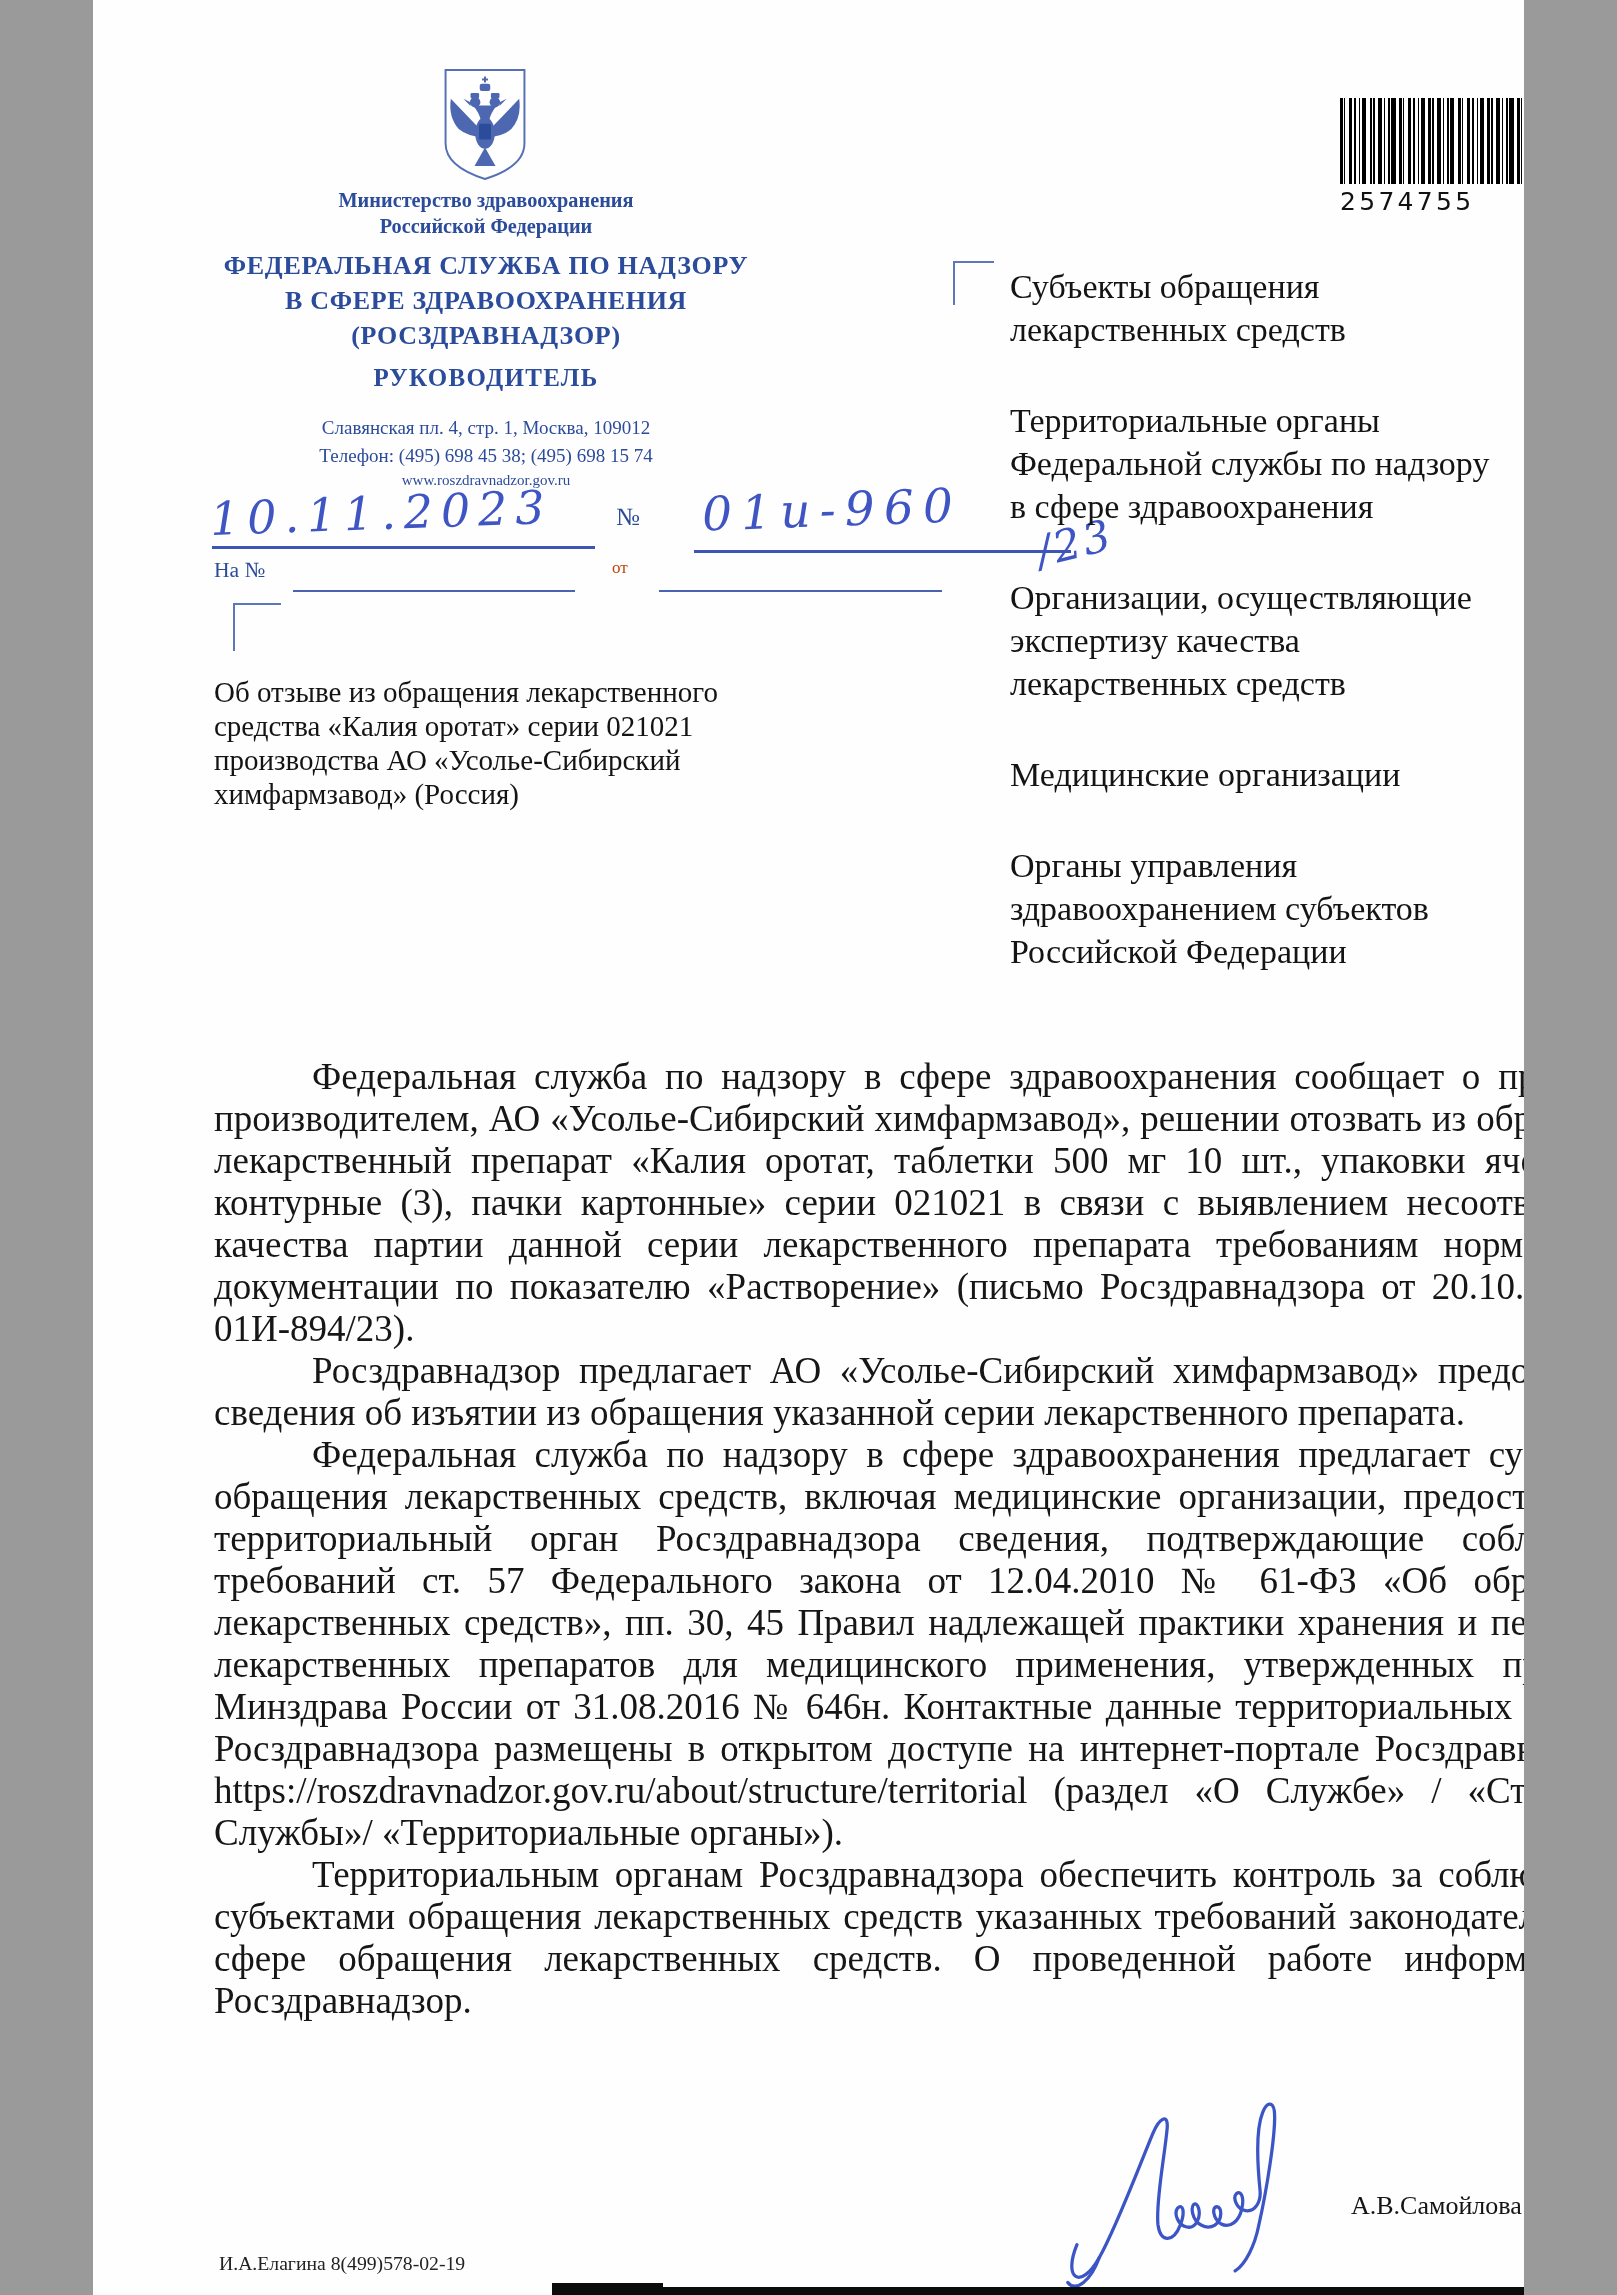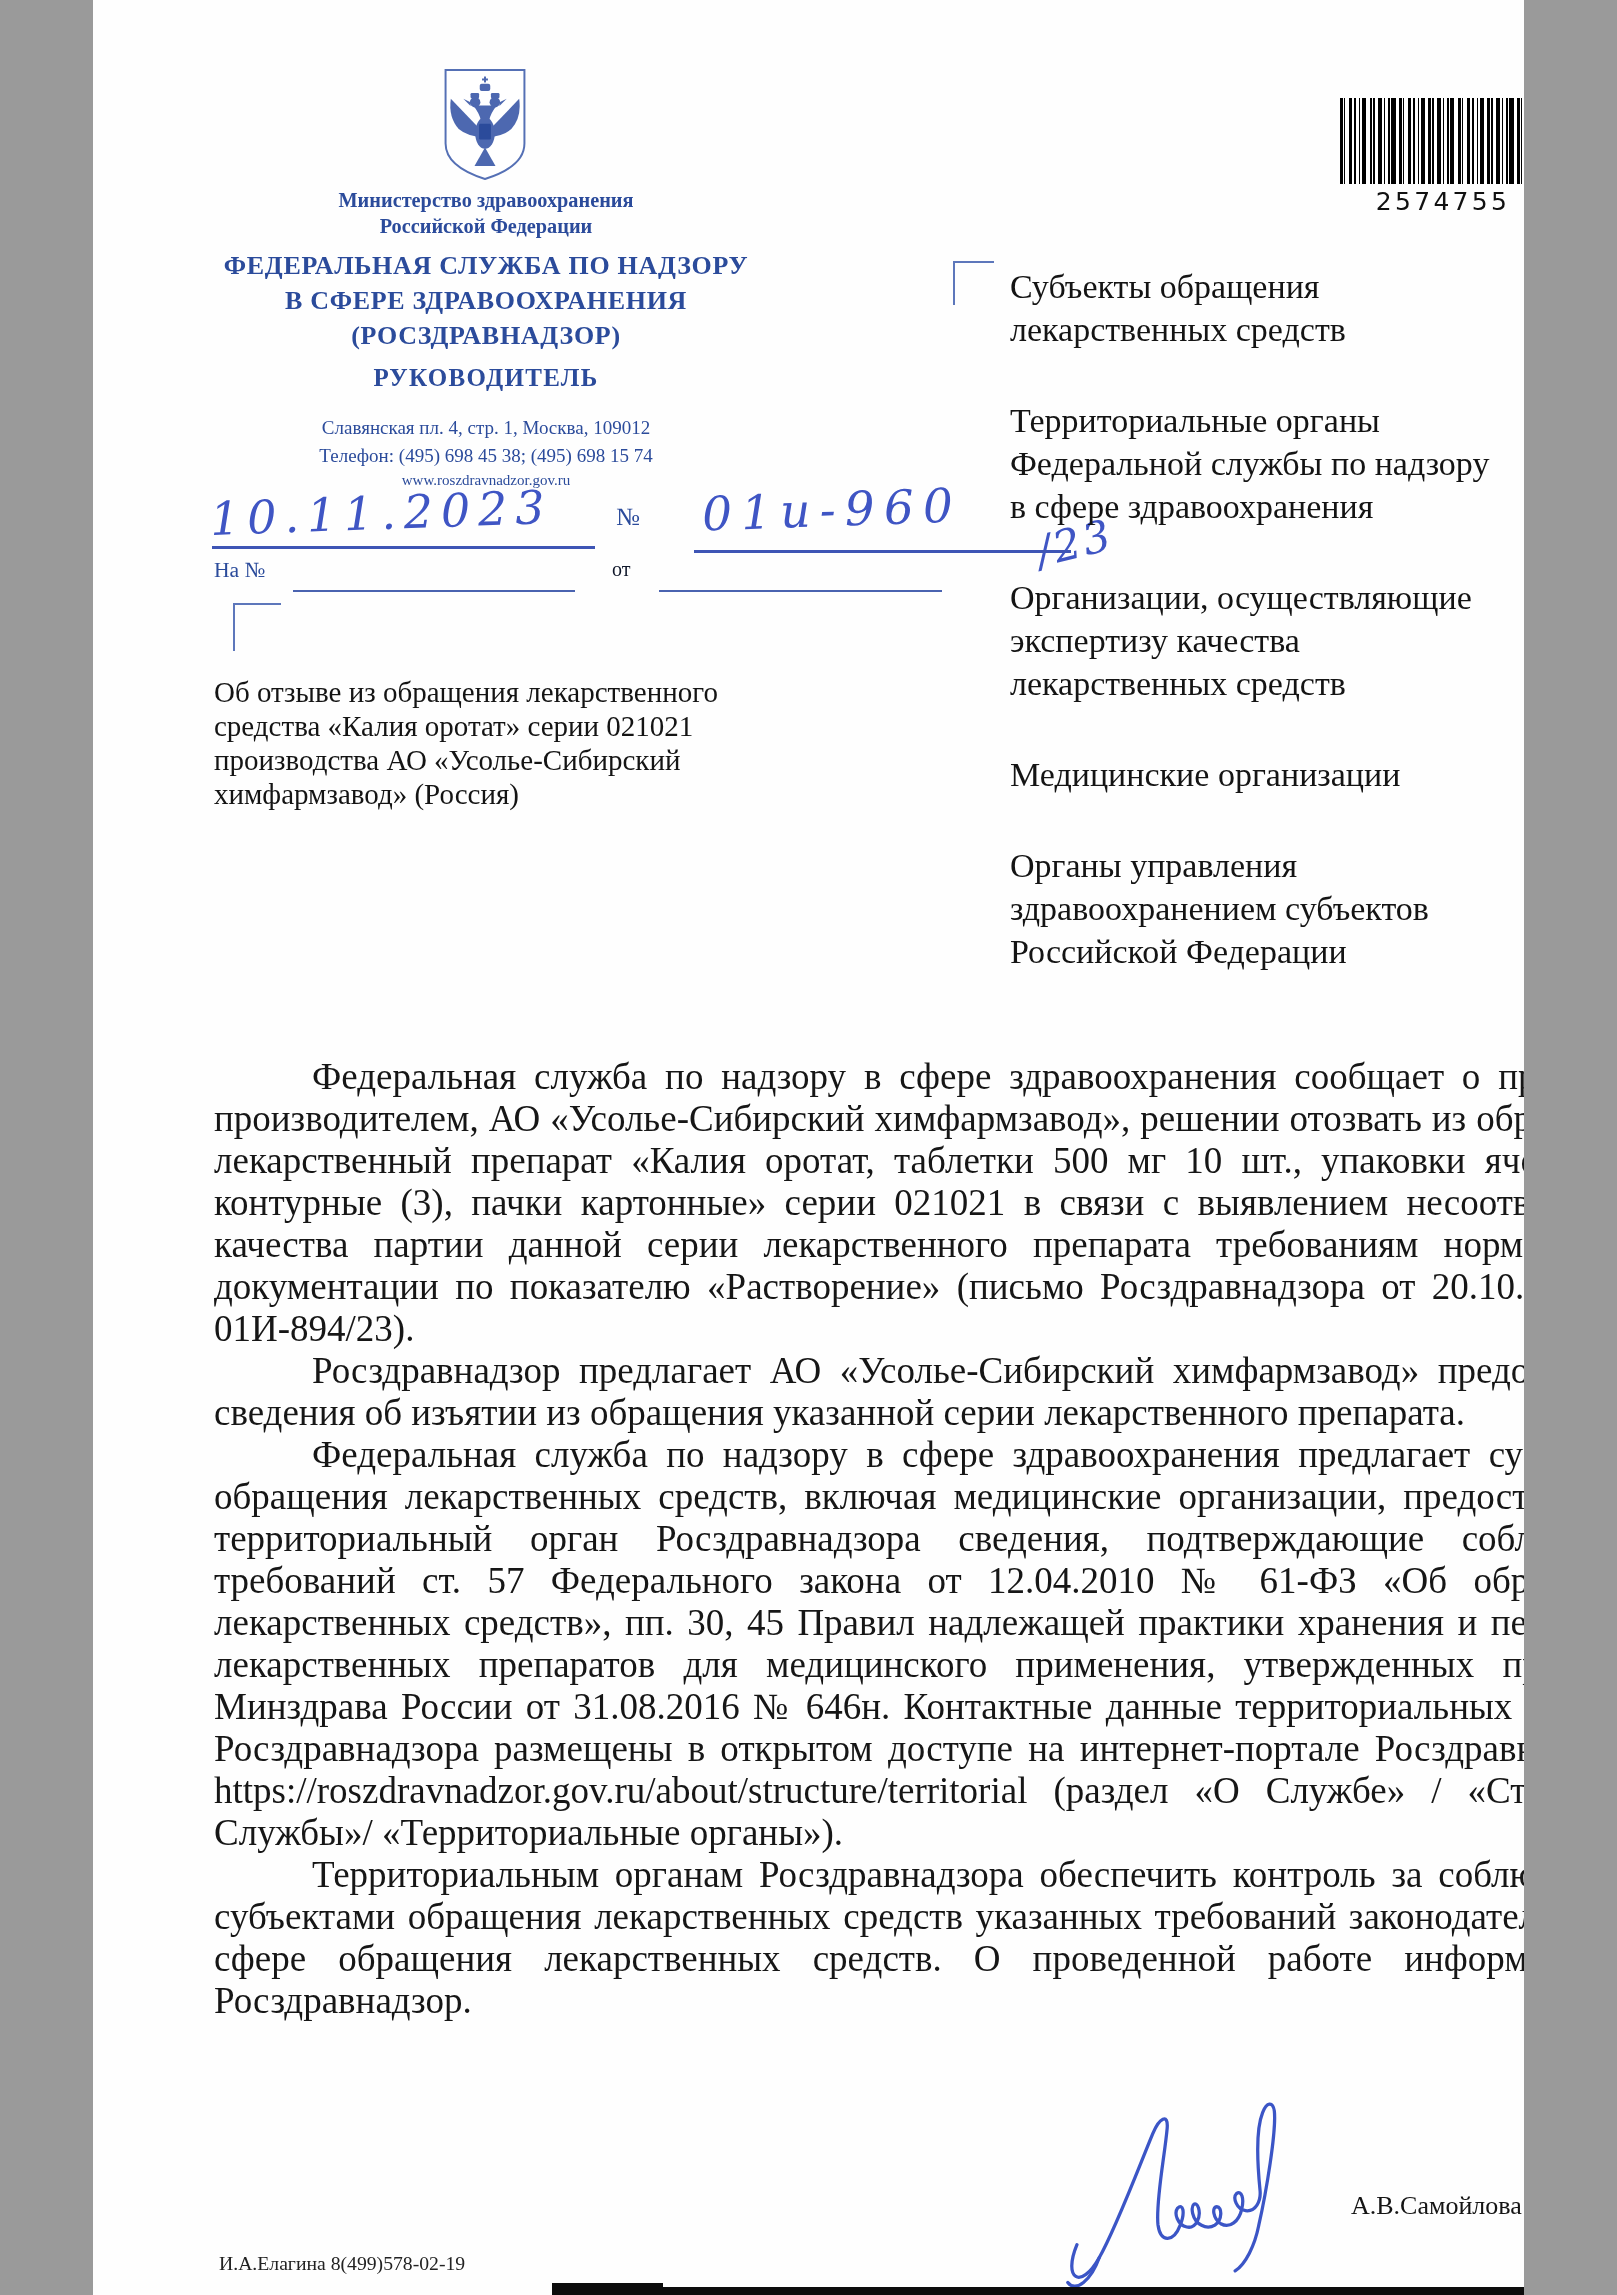--- a/index.html
+++ b/index.html
@@ -34,21 +34,21 @@
     color:#3f55c4;
   }
   .hw-date { left:117px; top:486px; font-size:46px; letter-spacing:7.9px; transform:rotate(-2deg); }
   .num-sign { left:523px; top:503px; font-size:25px; color:#2b4b9b; }
   .hw-num { left:609px; top:482px; font-size:47px; letter-spacing:9.2px; transform:rotate(-2deg); }
   .hw-num-suffix { left:943px; top:518px; font-size:43px; letter-spacing:2.6px; transform:rotate(-14deg); }
   .u-line { background:#3e55b5; height:2.6px; }
   .ul-date { left:119px; top:546px; width:383px; }
   .ul-num  { left:601px; top:550px; width:377px; }
   .ref-label { left:121px; top:558px; font-size:21.6px; color:#2b4b9b; }
-  .ref-from  { left:519px; top:558px; font-size:20px; color:#0f172a; }
+  .ref-from  { left:519px; top:558px; font-size:17px; color:#c2410c; }
   .ul-ref1 { left:200px; top:590px; width:282px; height:2px; background:#4a63b0; }
   .ul-ref2 { left:566px; top:590px; width:283px; height:2px; background:#4a63b0; }
 
   
   .bracket { width:39px; height:42px; }
   .br-tl { border-top:2.6px solid #5d77bb; border-left:2.6px solid #5d77bb; }
   .br-tr { border-top:2.6px solid #5d77bb; border-right:2.6px solid #5d77bb; }
   .br-subject { left:140px; top:603px; width:46px; height:46px; }
   .br-rec-left  { left:860px; top:261px; }
   .br-rec-right { left:1502px; top:261px; }
@@ -58,21 +58,21 @@
     left:1247px; top:98px; width:206px; height:86px;
     background:repeating-linear-gradient(90deg,
       #000 0 2.6px,  #fff 2.6px 3.9px,
       #000 3.9px 5.2px,  #fff 5.2px 8.5px,
       #000 8.5px 12.4px, #fff 12.4px 14.4px,
       #000 14.4px 15.7px, #fff 15.7px 19px,
       #000 19px 20.3px, #fff 20.3px 21.6px,
       #000 21.6px 26px, #fff 26px 29.5px);
   }
   .barcode-number {
-    left:1247px; top:187px; width:206px; text-align:center;
+    left:1247px; top:187px; width:206px; 
     font-family:"DejaVu Sans",sans-serif; font-size:25px; letter-spacing:3.3px; color:#111;
   }
 
   
   .recipients {
     left:917px; top:265px; width:622px; text-align:left;
     font-size:34px; line-height:43px; color:#141414;
   }
   .recipient-group { margin:0 0 48px 0; white-space:pre-line; }
 

